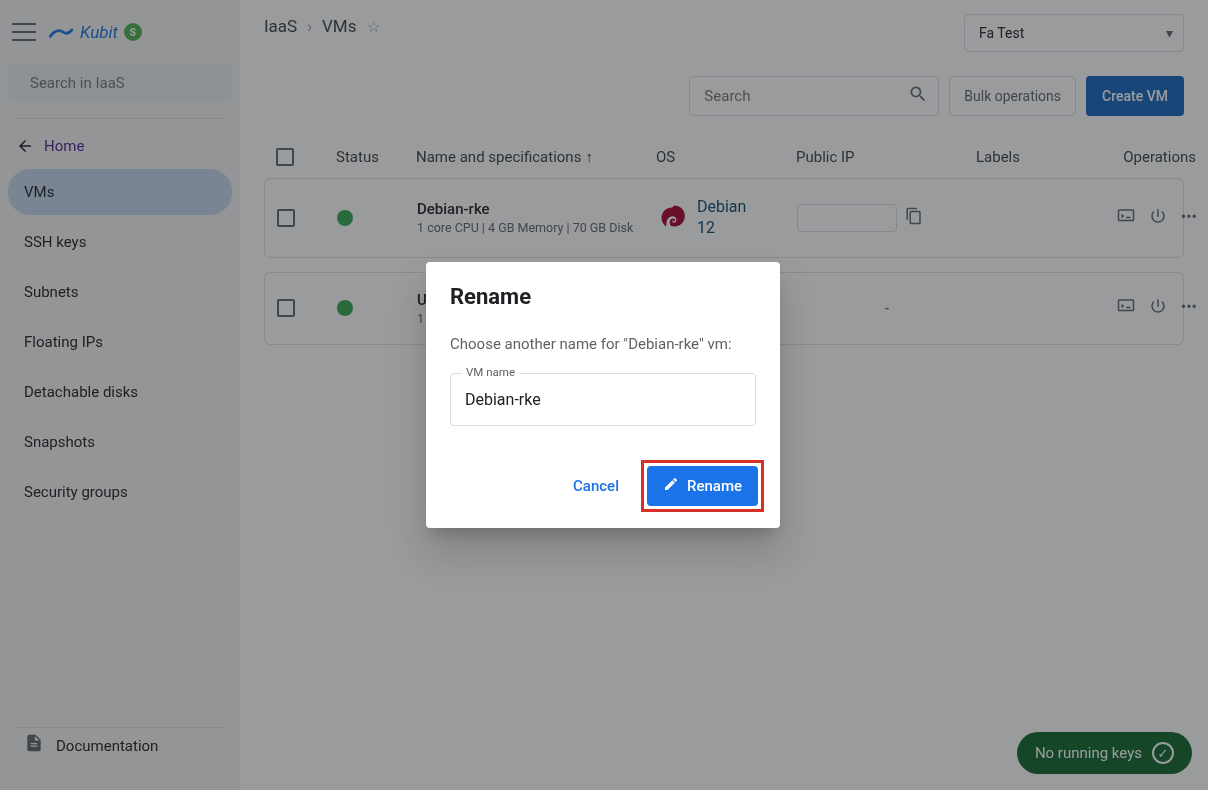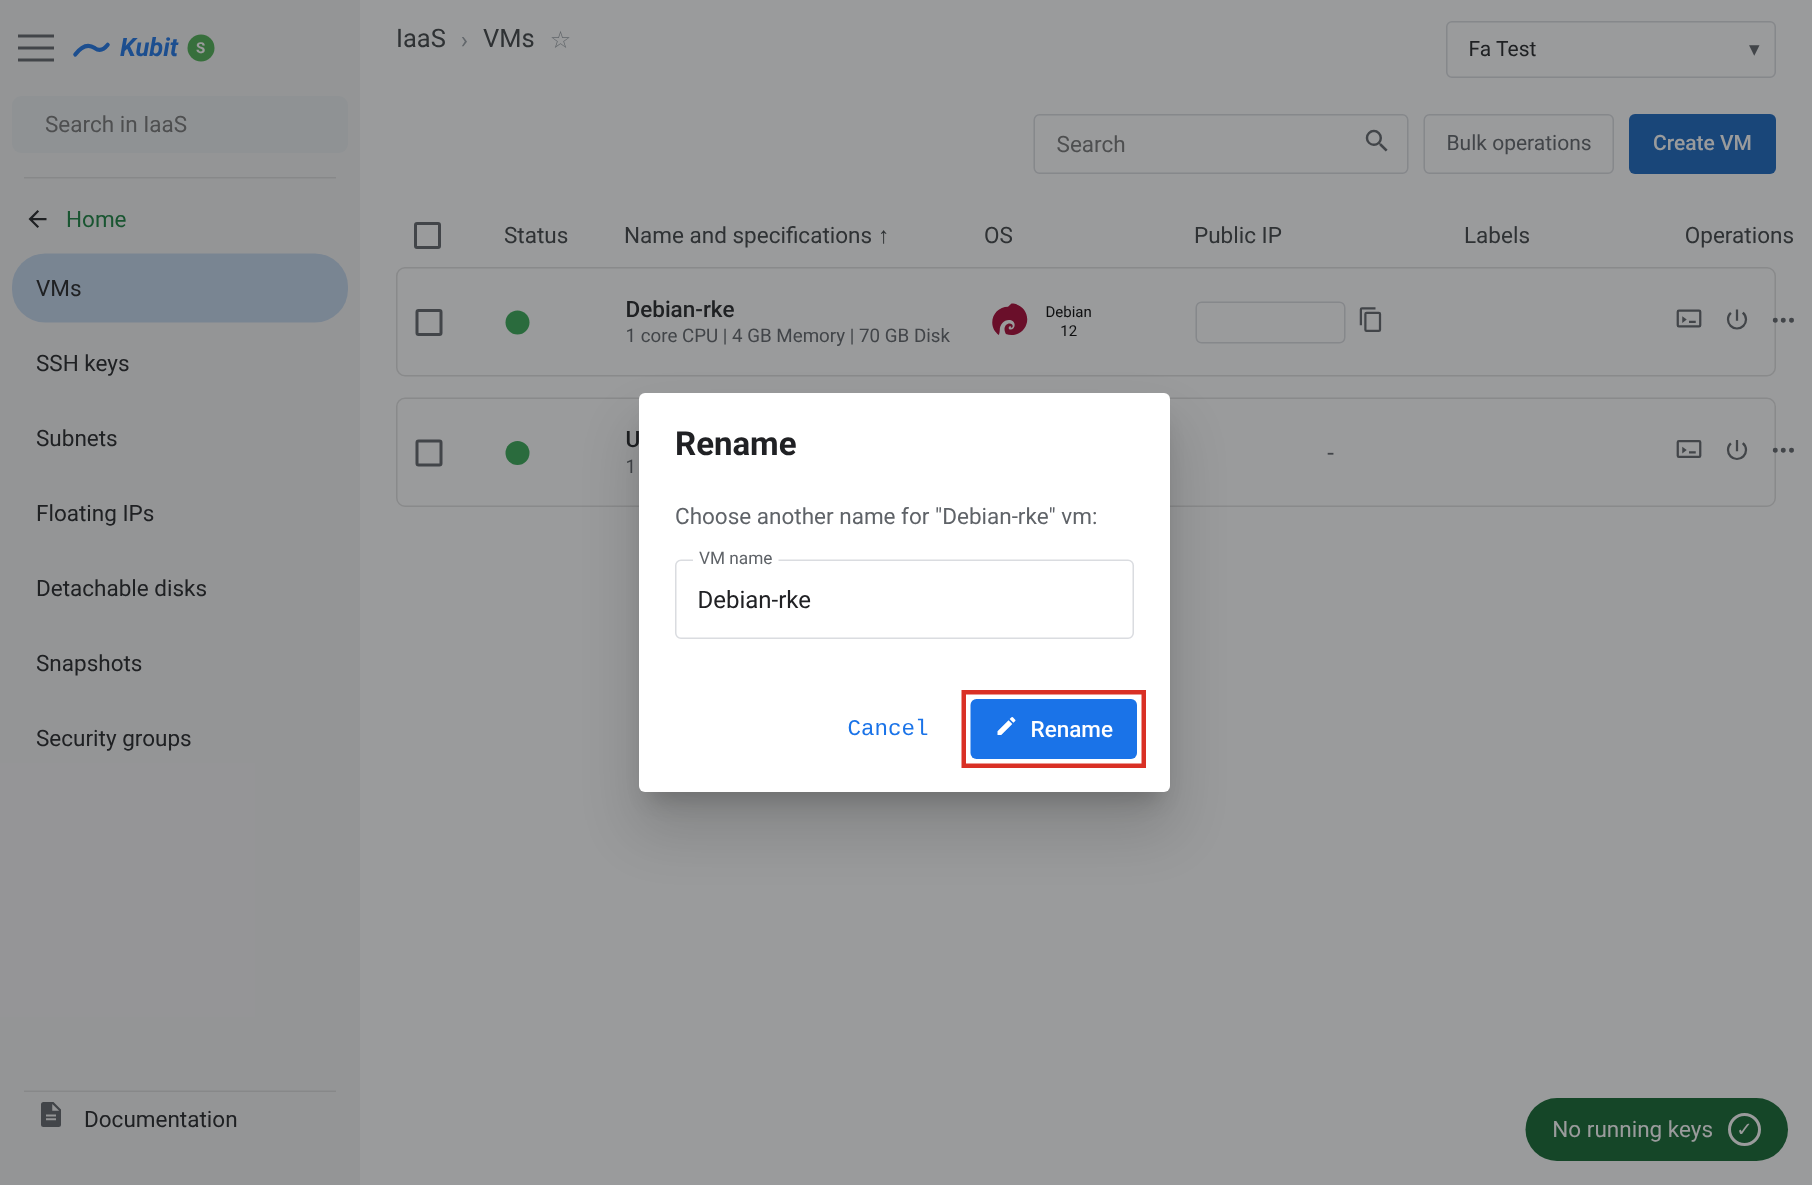--- a/index.html
+++ b/index.html
@@ -4,30 +4,30 @@
   <style>
     * { margin: 0; padding: 0; box-sizing: border-box; font-family: -apple-system, BlinkMacSystemFont, 'Segoe UI', Roboto, sans-serif; }
     body { width: 1208px; height: 790px; overflow: hidden; position: relative; background: #fff; }
     
     .sidebar { position: absolute; left: 0; top: 0; width: 240px; height: 100%; background: #f5f5f5; padding: 12px 8px; }
     .sidebar-top { display: flex; align-items: center; gap: 12px; padding: 8px 4px 16px 4px; }
     .hamburger { width: 24px; height: 18px; display: flex; flex-direction: column; justify-content: space-between; cursor: pointer; }
     .hamburger span { height: 2px; background: #5f6368; }
     .logo-section { display: flex; align-items: center; gap: 6px; }
     .logo-swoosh { color: #1a73e8; font-size: 20px; }
-    .logo-text { color: #1a73e8; font-weight: 700; font-size: 17px; font-style: italic; }
+    .logo-text { color: #1a73e8; font-weight: 400; font-size: 17px; font-style: italic; }
     .logo-badge { width: 18px; height: 18px; border-radius: 50%; background: #4caf50; color: #fff; display: flex; align-items: center; justify-content: center; font-size: 10px; font-weight: bold; }
     
     .search-box { display: flex; align-items: center; gap: 10px; padding: 10px 12px; background: #eceff1; border-radius: 6px; margin: 4px 0 16px; }
     .search-box input { border: none; background: transparent; outline: none; font-size: 15px; flex: 1; color: #404040; }
     
     .sidebar-hr { border: none; border-top: 1px solid #ddd; margin: 0 8px 12px; }
     
     .home-row { display: flex; align-items: center; gap: 10px; padding: 6px 8px 14px; cursor: pointer; }
-    .home-row span.label { font-size: 15px; color: #15803d; }
+    .home-row span.label { font-size: 15px; color: #4c1d95; }
     
     .nav-item { padding: 14px 16px; border-radius: 22px; font-size: 15px; color: #202124; cursor: pointer; margin-bottom: 4px; }
     .nav-item.active { background: #c4d7ed; }
     
     .doc-row { position: absolute; bottom: 24px; left: 12px; display: flex; align-items: center; gap: 12px; padding: 8px 12px; cursor: pointer; }
     .doc-row .icon { font-size: 20px; color: #5f6368; }
     .doc-row .label { font-size: 15px; color: #202124; }
     .sidebar-hr2 { position: absolute; bottom: 62px; left: 16px; right: 16px; border: none; border-top: 1px solid #ddd; }
     
     .main { position: absolute; left: 240px; top: 0; right: 0; height: 100%; background: #fff; padding: 16px 24px; }
@@ -52,36 +52,36 @@
     .thead .sortcol { display: flex; align-items: center; gap: 4px; }
     
     .trow { display: grid; grid-template-columns: 60px 80px 240px 140px 180px 120px 100px; align-items: center; padding: 18px 12px; border: 1px solid #e0e0e0; border-radius: 6px; margin-bottom: 14px; }
     .chk { width: 18px; height: 18px; border: 2px solid #5f6368; border-radius: 2px; cursor: pointer; }
     .status-dot { width: 16px; height: 16px; border-radius: 50%; background: #34a853; }
     .vm-name { font-size: 15px; font-weight: 500; color: #202124; margin-bottom: 2px; }
     .vm-spec { font-size: 12.5px; color: #5f6368; }
     .os-cell { display: flex; align-items: center; gap: 10px; }
     .os-swirl { width: 30px; height: 30px; display: flex; align-items: center; justify-content: center; }
     .os-swirl svg { width: 28px; height: 28px; }
-    .os-text { font-size: 10px; color: #000000; line-height: 1.3; text-align: center; }
+    .os-text { font-size: 16px; color: #0c4a6e; line-height: 1.3; }
     .ip-box { border: 1px solid #dadce0; border-radius: 4px; width: 100px; height: 28px; }
     .copy-icon { margin-left: 8px; color: #5f6368; cursor: pointer; }
     .ops { display: flex; gap: 14px; justify-content: flex-end; color: #5f6368; }
     .ops .op { cursor: pointer; font-size: 16px; }
     
     .overlay { position: absolute; inset: 0; background: rgba(32,33,36,0.45); z-index: 100; }
     .modal { position: absolute; left: 426px; top: 262px; width: 354px; background: #fff; border-radius: 4px; z-index: 200; box-shadow: 0 11px 15px -7px rgba(0,0,0,.2),0 24px 38px 3px rgba(0,0,0,.14); }
     .modal-inner { padding: 22px 24px; }
     .modal-title { font-size: 22px; font-weight: 700; color: #202124; margin-bottom: 26px; }
     .modal-desc { font-size: 15px; color: #5f6368; margin-bottom: 20px; }
     .field-wrap { position: relative; }
     .field-label { position: absolute; top: -8px; left: 12px; background: #fff; padding: 0 4px; font-size: 11.5px; color: #5f6368; }
     .field-input { width: 100%; border: 1px solid #dadce0; border-radius: 4px; padding: 16px 14px; font-size: 16px; color: #202124; outline: none; }
     .modal-actions { display: flex; justify-content: flex-end; gap: 8px; padding: 12px 16px 16px; align-items: center; }
-    .cancel-btn { color: #1a73e8; font-weight: 500; font-size: 15px; background: none; border: none; cursor: pointer; padding: 10px 14px; font-family: Liberation Mono, monospace; }
+    .cancel-btn { color: #1a73e8; font-weight: 500; font-size: 15px; background: none; border: none; cursor: pointer; padding: 10px 14px; }
     .rename-highlight { border: 3px solid #d93025; padding: 3px; }
     .rename-btn-modal { background: #1a73e8; color: #fff; border: none; border-radius: 4px; padding: 10px 16px; font-size: 15px; font-weight: 500; cursor: pointer; display: flex; align-items: center; gap: 8px; }
     .rename-btn-modal .picon { font-size: 15px; }
     
     .jobs-fab { position: absolute; bottom: 16px; right: 16px; background: #0d652d; color: #fff; border-radius: 24px; padding: 10px 18px; display: flex; align-items: center; gap: 10px; font-size: 15px; z-index: 50; }
     .jobs-fab .check { width: 22px; height: 22px; border: 2px solid #fff; border-radius: 50%; display: flex; align-items: center; justify-content: center; font-size: 13px; }
     
     .svg-icon { width: 18px; height: 18px; fill: currentColor; }
   </style>
 </head>

